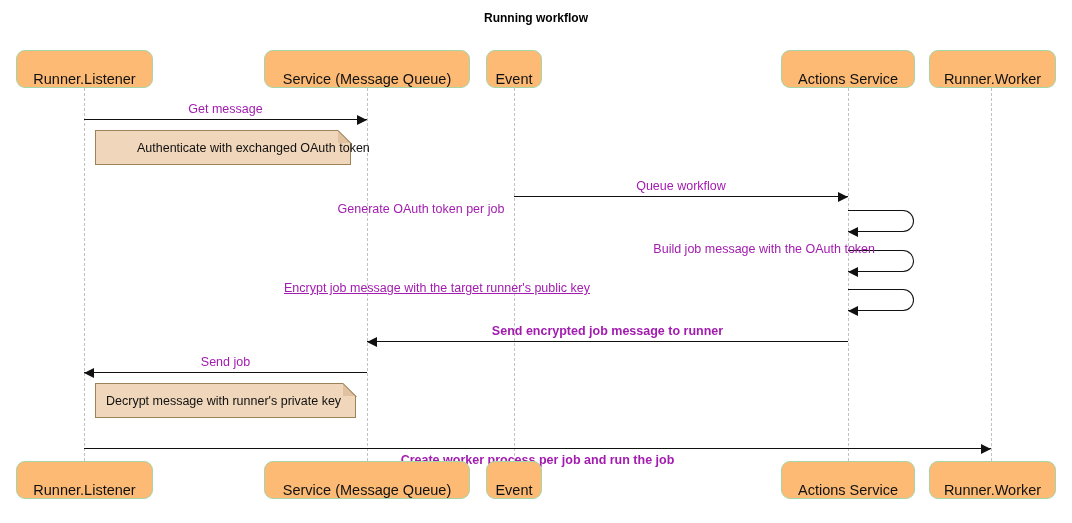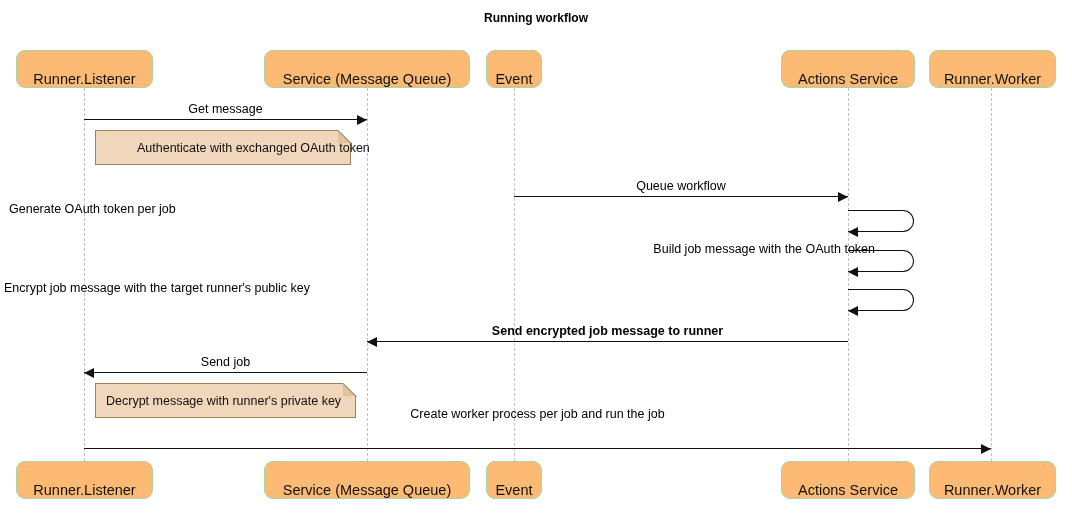--- a/index.html
+++ b/index.html
@@ -48,21 +48,21 @@
     border-left: 1px dashed #c2c2c2;
   }
   .msg-line {
     position: absolute;
     height: 0;
     border-top: 1.4px solid #111111;
   }
   .msg-label {
     position: absolute;
     font-size: 12.5px;
-    color: #000000;
+    color: #a21caf;
     white-space: nowrap;
     text-align: center;
   }
   .arrowhead {
     position: absolute;
     width: 0;
     height: 0;
     border-top: 5px solid transparent;
     border-bottom: 5px solid transparent;
   }
@@ -143,36 +143,36 @@
     </div>
   <div id="messages">
       <div class="msg-line" style="left: 84px; top: 119px; width: 283px;"></div>
       <div class="arrowhead right" style="top: 115px; left: 357px;"></div>
       <div class="msg-label" style="left: 84px; width: 283px; top: 102px;">Get message</div>
       <div class="msg-line" style="left: 514px; top: 196px; width: 334px;"></div>
       <div class="arrowhead right" style="top: 192px; left: 838px;"></div>
       <div class="msg-label" style="left: 514px; width: 334px; top: 179px;">Queue workflow</div>
       <div class="selfloop" style="left: 848px; top: 210px; width: 66px; height: 22px;"></div>
       <div class="arrowhead left" style="left: 848px; top: 227px;"></div>
-      <div class="msg-label" style="left: 0px; width: 842px; text-align: left; top: 202px; margin-left: 9px;">Generate OAuth token per job</div>
+      <div class="msg-label" style="left: 0px; width: 842px; text-align: center; top: 202px;">Generate OAuth token per job</div>
       <div class="selfloop" style="left: 848px; top: 250px; width: 66px; height: 22px;"></div>
       <div class="arrowhead left" style="left: 848px; top: 267px;"></div>
       <div class="msg-label" style="left: 0px; width: 842px; text-align: right; top: 242px; padding-left: 33px;">Build job message with the OAuth token</div>
       <div class="selfloop" style="left: 848px; top: 289px; width: 66px; height: 22px;"></div>
       <div class="arrowhead left" style="left: 848px; top: 306px;"></div>
-      <div class="msg-label" style="left: 4px; width: 842px; text-align: left; top: 281px;">Encrypt job message with the target runner's public key</div>
+      <div class="msg-label" style="left: 16px; width: 842px; text-align: center; top: 281px; text-decoration: underline;">Encrypt job message with the target runner's public key</div>
       <div class="msg-line" style="left: 367px; top: 341px; width: 481px;"></div>
       <div class="arrowhead left" style="top: 337px; left: 367px;"></div>
       <div class="msg-label" style="left: 367px; width: 481px; top: 324px; font-weight: bold;">Send encrypted job message to runner</div>
       <div class="msg-line" style="left: 84px; top: 372px; width: 283px;"></div>
       <div class="arrowhead left" style="top: 368px; left: 84px;"></div>
       <div class="msg-label" style="left: 84px; width: 283px; top: 355px;">Send job</div>
       <div class="msg-line" style="left: 84px; top: 448px; width: 907px;"></div>
       <div class="arrowhead right" style="top: 444px; left: 981px;"></div>
-      <div class="msg-label" style="left: 84px; width: 907px; top: 407px;">Create worker process per job and run the job</div>
+      <div class="msg-label" style="left: 84px; width: 907px; top: 453px; font-weight: bold;">Create worker process per job and run the job</div>
     </div>
   <div id="notes">
       <div class="note" style="left: 95px; top: 130px; width: 256px; height: 35px; padding-left: 41px;">
         <span>Authenticate with exchanged OAuth token</span>
       </div>
       <div class="note-fold" style="left: 338px; top: 130px;"></div>
       <div class="note-fold-edge" style="left: 338px; top: 130px;"></div>
       <div class="note" style="left: 95px; top: 383px; width: 261px; height: 35px; align-items: center;">
         <span>Decrypt message with runner's private key</span>
       </div>

